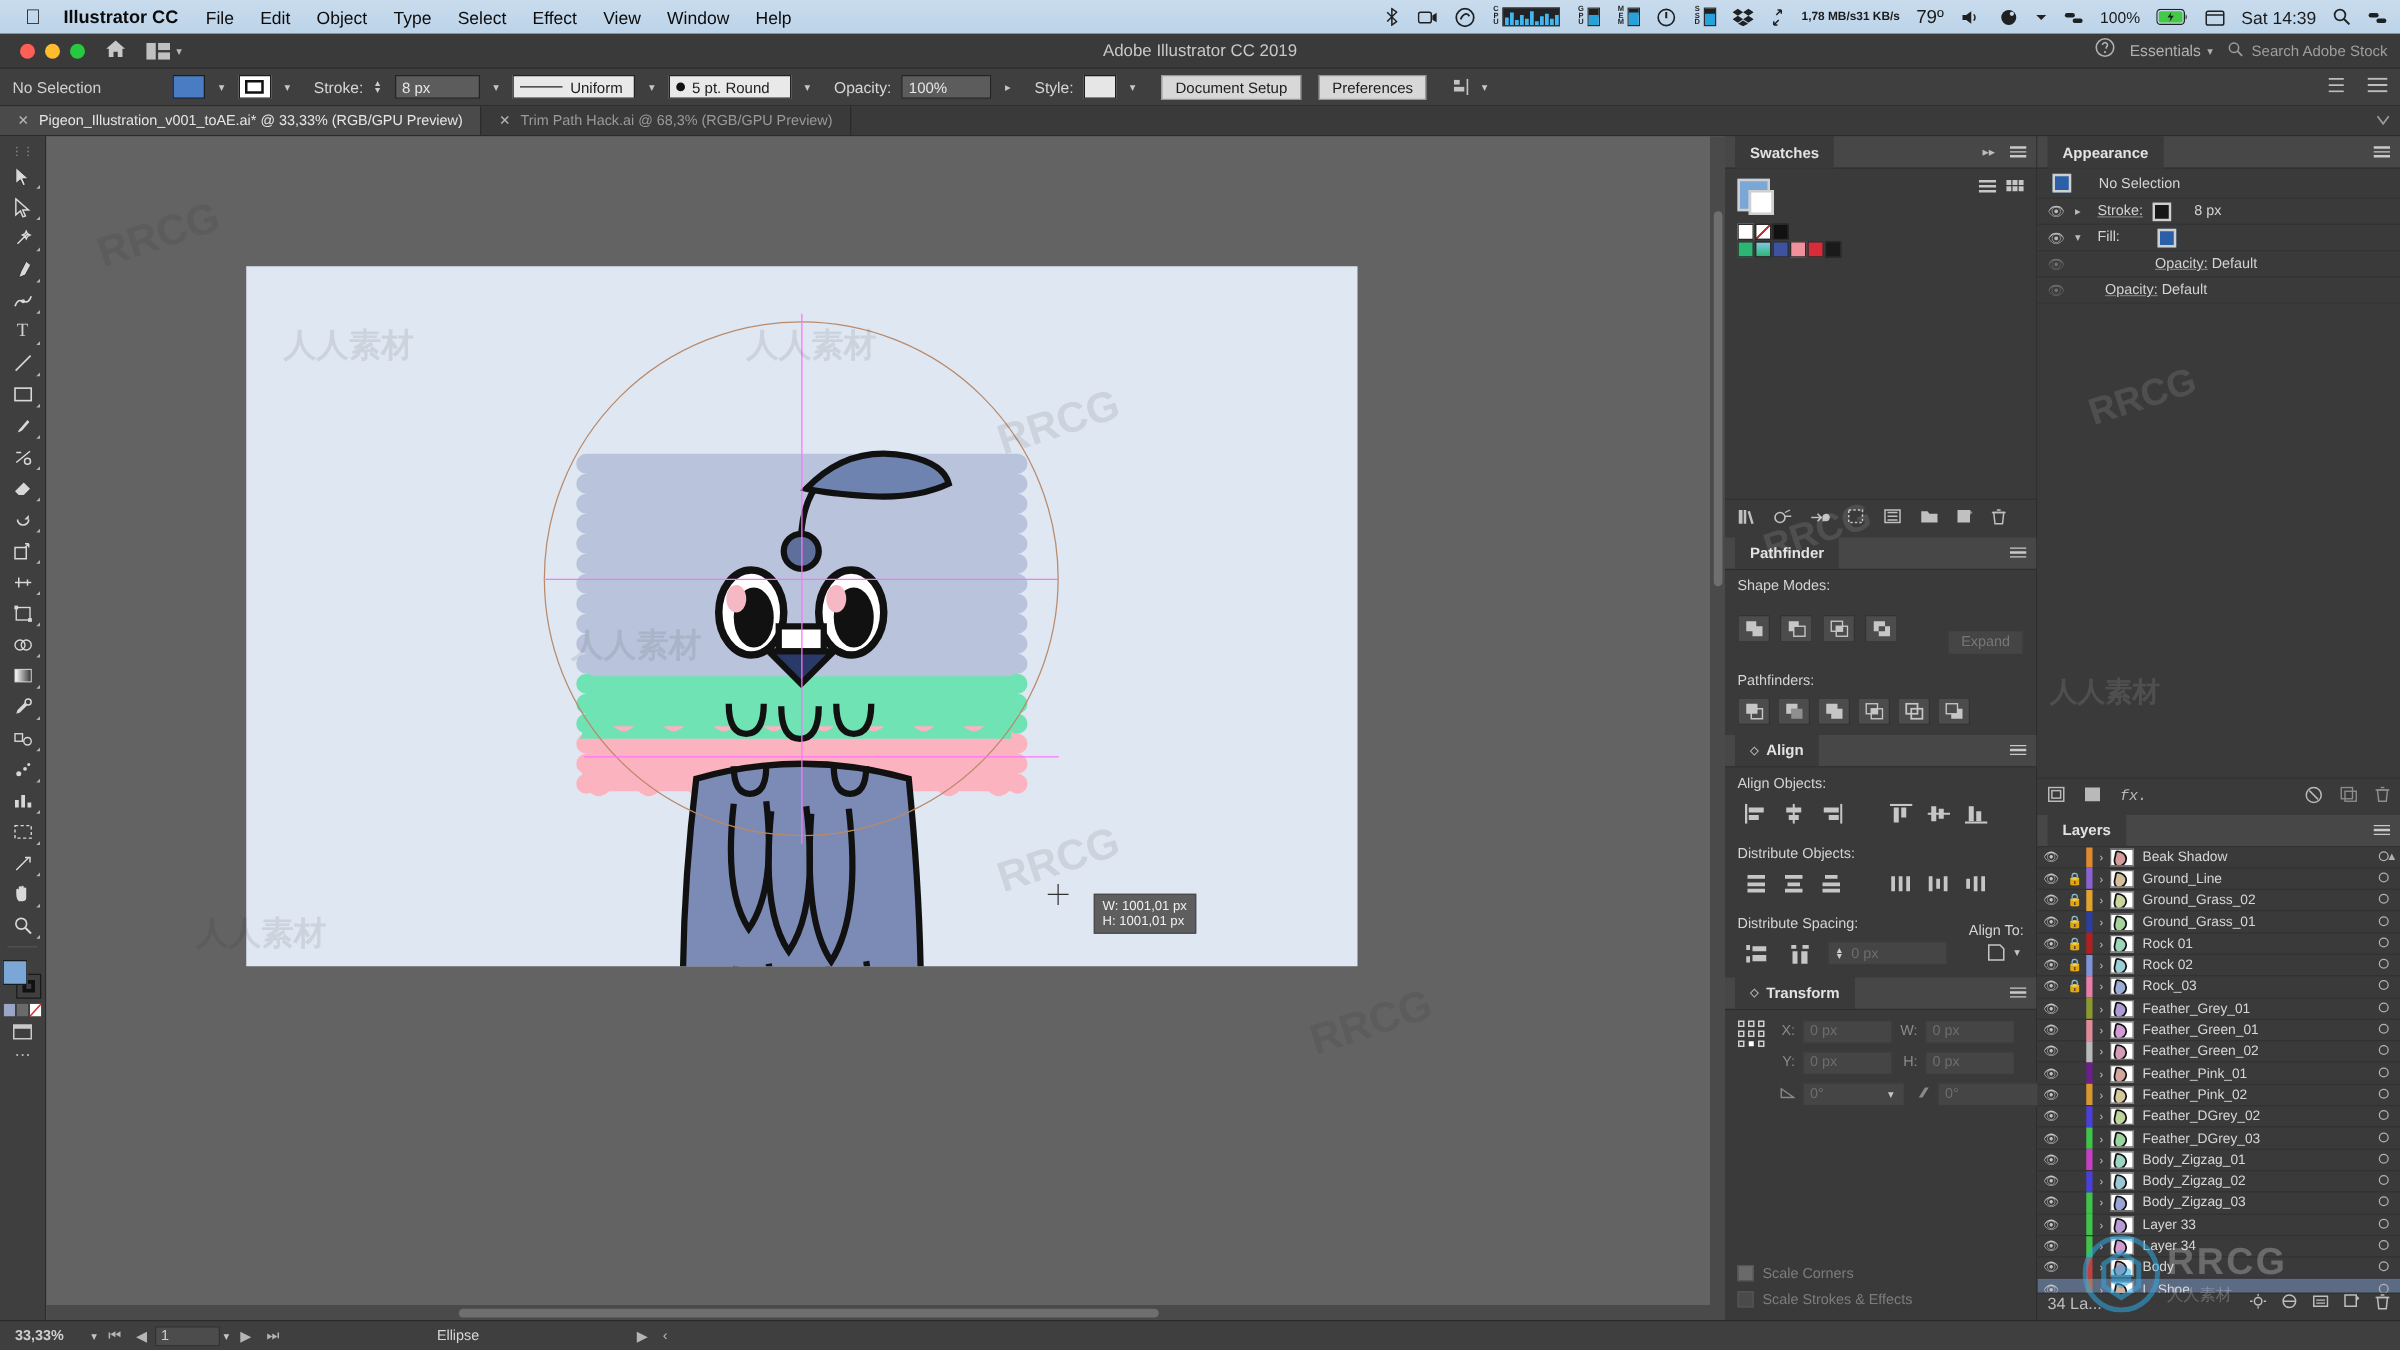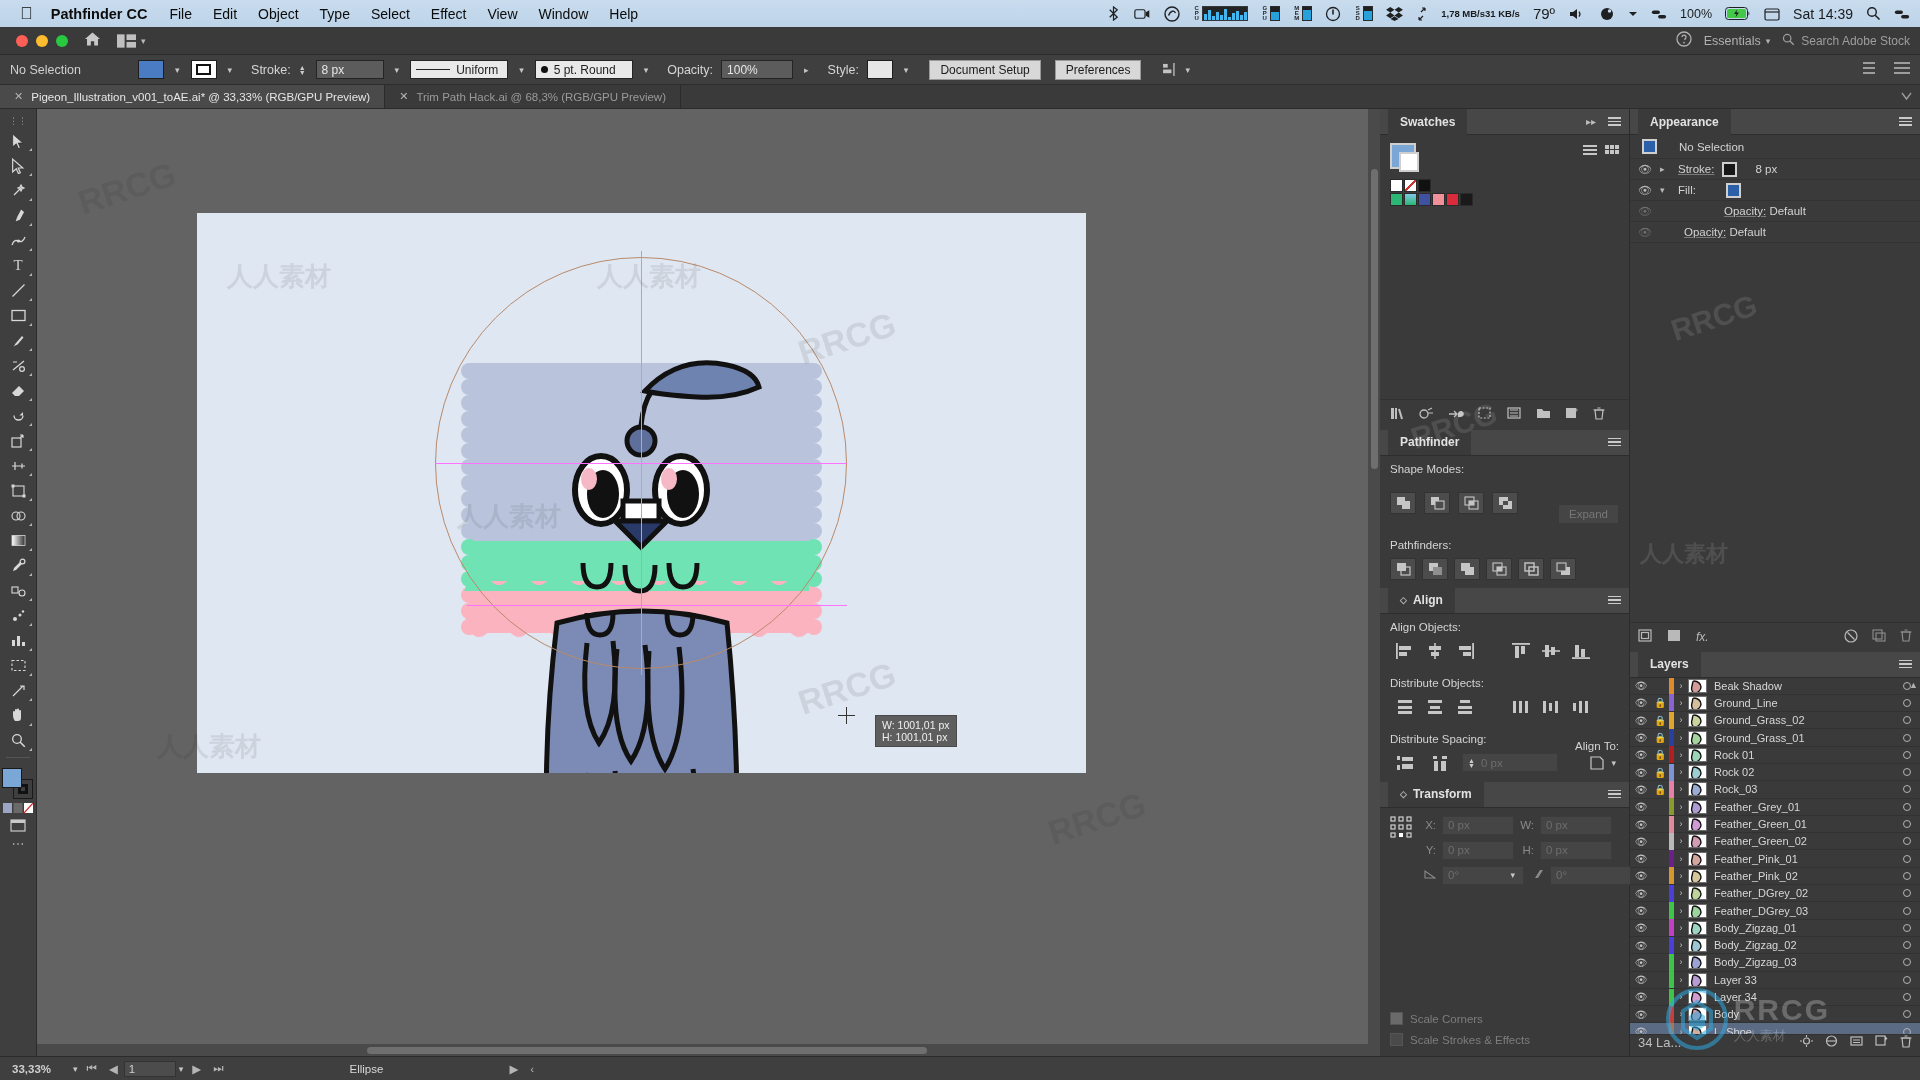--- a/index.html
+++ b/index.html
@@ -234,21 +234,21 @@
   .wm-logo { position: absolute; right: 90px; bottom: 30px; pointer-events: none;
     display: flex; align-items: center; gap: 6px; opacity: .55; }
 </style>
 </head>
 <body>
 
 <div class="app">
 
   <div class="macbar">
     <span class="apple"></span>
-    <span class="appname">Pathfinder CC</span>
+    <span class="appname">Illustrator CC</span>
     <span class="mitem">File</span>
     <span class="mitem">Edit</span>
     <span class="mitem">Object</span>
     <span class="mitem">Type</span>
     <span class="mitem">Select</span>
     <span class="mitem">Effect</span>
     <span class="mitem">View</span>
     <span class="mitem">Window</span>
     <span class="mitem">Help</span>
     <span class="spacer"></span>
@@ -394,20 +394,21 @@
         </svg>
     </span>
     <span class="ws-ico">
       <svg width="19" height="14" viewBox="0 0 20 14">
           <rect x="0" y="0" width="8" height="14" fill="#c0c0c0"></rect>
           <rect x="10" y="0" width="10" height="6" fill="#c0c0c0"></rect>
           <rect x="10" y="8" width="10" height="6" fill="#c0c0c0"></rect>
         </svg>
       <span style="font-size:9px">▾</span>
     </span>
+    <span class="doc-title">Adobe Illustrator CC 2019</span>
     <span class="tb-right">
       <span>
         <svg width="16" height="16" viewBox="0 0 16 16">
             <circle cx="8" cy="8" r="7" fill="none" stroke="#b0b0b0" stroke-width="1.3"></circle>
             <path d="M6 6a2 2 0 113 1.8V9" fill="none" stroke="#b0b0b0" stroke-width="1.3"></path>
             <circle cx="8" cy="11.6" r=".9" fill="#b0b0b0"></circle>
           </svg>
       </span>
       <span style="display:flex;align-items:center;gap:5px;font-size:12.5px;">
         <span>Essentials</span>
@@ -1256,21 +1257,21 @@
           <svg width="15" height="13" viewBox="0 0 15 13">
               <rect x="1" y="1" width="12" height="11" fill="none" stroke="#b9b9b9" stroke-width="1.2"></rect>
               <rect x="3.5" y="3.5" width="7" height="6" fill="none" stroke="#b9b9b9" stroke-width="1.2"></rect>
             </svg>
         </span>
         <span>
           <svg width="15" height="13" viewBox="0 0 15 13">
               <rect x="1" y="1" width="12" height="11" fill="#b9b9b9"></rect>
             </svg>
         </span>
-        <span style="font-family:Liberation Sans, sans-serif;font-style:italic">fx.</span>
+        <span style="font-family:Liberation Mono, monospace;font-style:italic">fx.</span>
         <span style="margin-left:auto">
           <svg width="14" height="14" viewBox="0 0 14 14">
               <circle cx="7" cy="7" r="6" fill="none" stroke="#b9b9b9" stroke-width="1.2"></circle>
               <path d="M3.5 3.5l7 7" stroke="#b9b9b9" stroke-width="1.2"></path>
             </svg>
         </span>
         <span>
           <svg width="14" height="13" viewBox="0 0 14 13">
               <rect x="1" y="1" width="9" height="9" fill="none" stroke="#8d8d8d" stroke-width="1.1"></rect>
               <rect x="4" y="4" width="9" height="8" fill="none" stroke="#8d8d8d" stroke-width="1.1"></rect>

